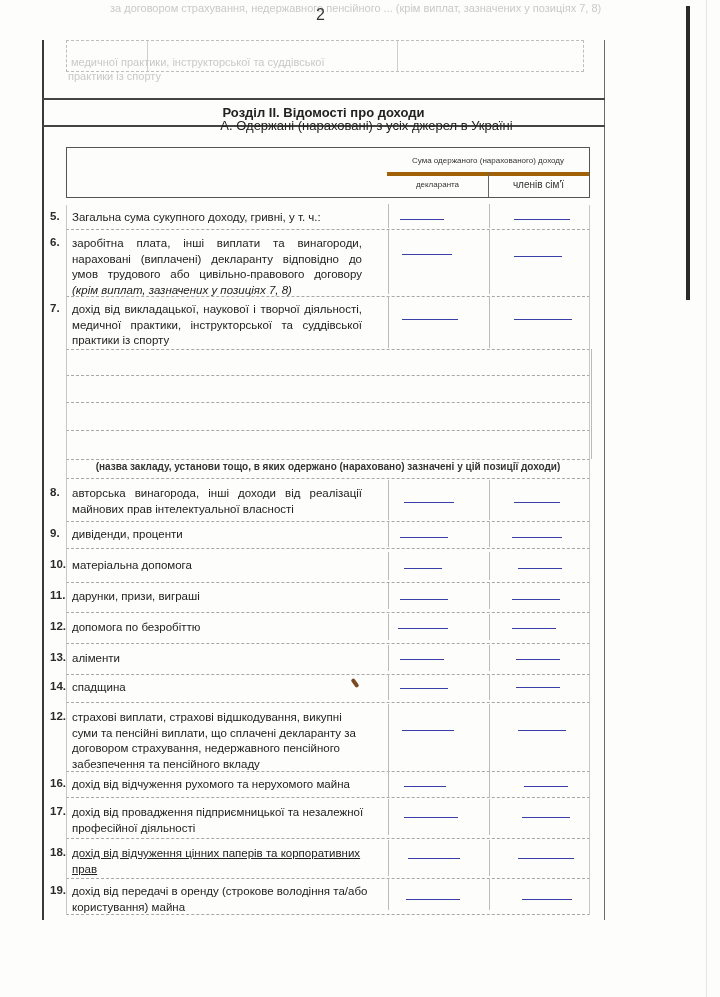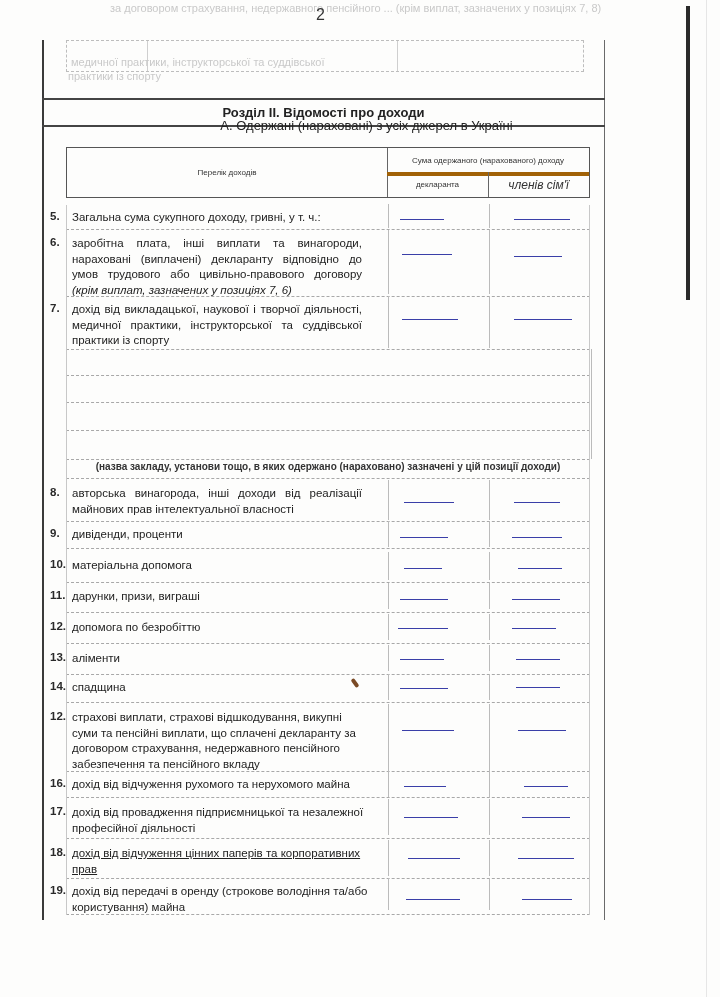--- a/index.html
+++ b/index.html
@@ -29,21 +29,21 @@
     position: absolute; left: 66px; top: 147px; width: 524px; height: 51px;
     border: 1.5px solid #555; box-sizing: border-box;
   }
   .header-table .h-list { position: absolute; left: 0; top: 0; width: 320px; height: 100%;
     border-right: 1px solid #666; display:flex; align-items:center; justify-content:center; font-size: 8px; color:#333; }
   .header-table .h-sum { position: absolute; left: 320px; top: 0; width: 202px; height: 24px;
     border-bottom: 4px solid #a16207; display:flex; align-items:center; justify-content:center; font-size: 8px; color:#333; }
   .header-table .h-decl { position: absolute; left: 320px; top: 24px; width: 101px; height: 25px;
     border-right: 1px solid #666; display:flex; align-items:center; justify-content:center; font-size: 8px; color:#333; }
   .header-table .h-fam { position: absolute; left: 421px; top: 24px; width: 101px; height: 25px;
-    display:flex; align-items:center; justify-content:center; font-size: 12px; color:#333;font-style:italic; }
+    display:flex; align-items:center; justify-content:center; font-size: 10px; color:#333; }
   .row { position: absolute; left: 44px; width: 546px; }
   .row .num { position: absolute; left: 6px; top: 0; font-size: 11.5px; font-weight: bold; color: #2a2a2a; }
   .row .txt { position: absolute; left: 28px; top: 0; width: 290px; font-size: 11.5px; line-height: 15.5px; color: #222; text-align: justify; }
   .row .txt i { font-style: italic; }
   .row .dash-decl { position: absolute; height: 1px; background: #3a3fa8; }
   .row .dash-fam { position: absolute; height: 1px; background: #3a3fa8; }
   .row .vline1 { position: absolute; left: 344px; top: -6px; width: 1px; background: #bbb; }
   .row .vline2 { position: absolute; left: 445px; top: -6px; width: 1px; background: #bbb; }
   .hline { position: absolute; left: 66px; width: 524px; height: 0; border-top: 1px dashed #a8a8a8; }
   .blank-box { position: absolute; left: 66px; width: 524px; border-left: 1px solid #bbb; border-right: 1px solid #bbb; }
@@ -66,39 +66,38 @@
 </div>
 <div class="bleed" style="left:68px; top:70px;">практики із спорту</div>
 
 <div class="frame-left"></div>
 <div class="frame-right"></div>
 
 <div class="section-bar">Розділ ІІ. Відомості про доходи</div>
 <div class="subtitle">А. Одержані (нараховані) з усіх джерел в Україні</div>
 
 <div class="header-table">
-  <div class="h-list">Перелік доходів</div>
   <div class="h-sum">Сума одержаного (нарахованого) доходу</div>
   <div class="h-decl">декларанта</div>
   <div class="h-fam">членів сім'ї</div>
 </div>
 
 <div class="row" style="top:210px;">
   <span class="num">5.</span>
   <span class="txt">Загальна сума сукупного доходу, гривні, у т. ч.:</span>
   <div class="vline1" style="height:24px;"></div>
     <div class="vline2" style="height:24px;"></div>
   <div class="dash-decl" style="left:356px; top:9px; width:44px;"></div>
   <div class="dash-fam" style="left:470px; top:9px; width:56px;"></div>
 </div>
 <div class="hline" style="top:229px;"></div>
 
 <div class="row" style="top:236px;">
   <span class="num">6.</span>
-  <span class="txt"><span>заробітна плата, інші виплати та винагороди, нараховані (виплачені) декларанту відповідно до умов трудового або цивільно-правового договору</span> <i>(крім виплат, зазначених у позиціях 7, 6)</i></span>
+  <span class="txt"><span>заробітна плата, інші виплати та винагороди, нараховані (виплачені) декларанту відповідно до умов трудового або цивільно-правового договору</span> <i>(крім виплат, зазначених у позиціях 7, 8)</i></span>
   <div class="vline1" style="height:64px;"></div>
     <div class="vline2" style="height:64px;"></div>
   <div class="dash-decl" style="left:358px; top:18px; width:50px;"></div>
   <div class="dash-fam" style="left:470px; top:20px; width:48px;"></div>
 </div>
 <div class="hline" style="top:296px;"></div>
 
 <div class="row" style="top:302px;">
   <span class="num">7.</span>
   <span class="txt">дохід від викладацької, наукової і творчої діяльності, медичної практики, інструкторської та суддівської практики із спорту</span>

